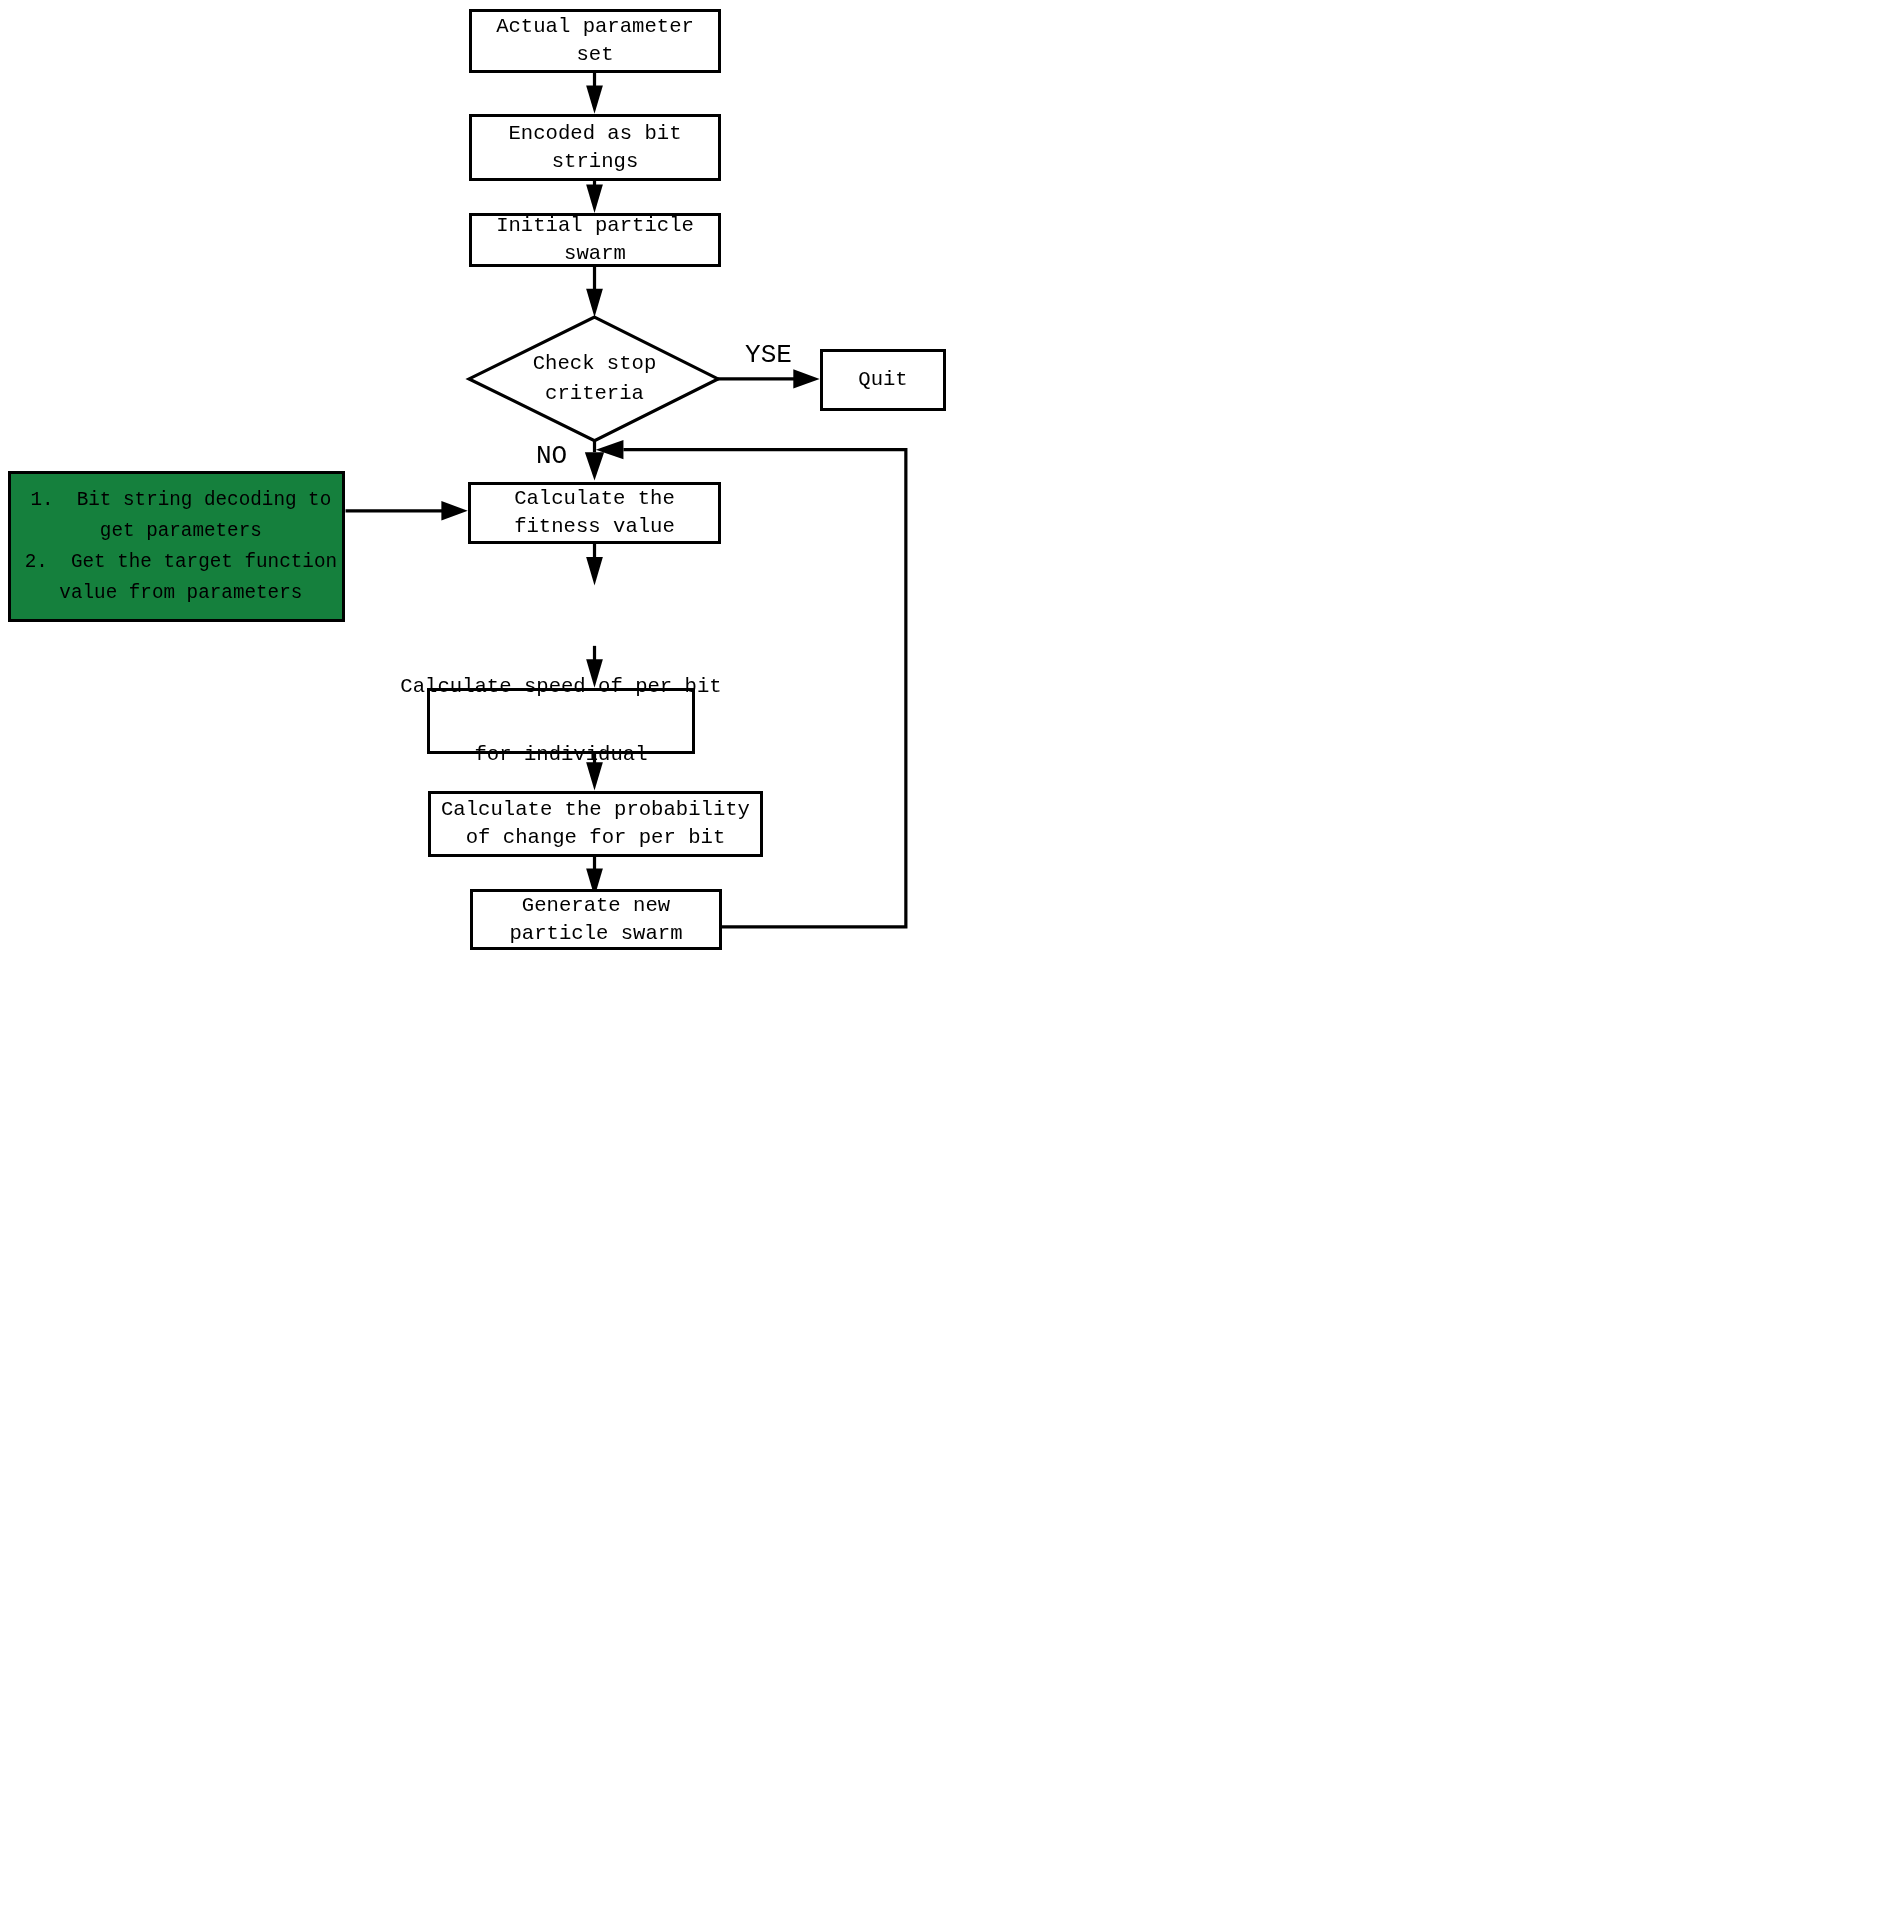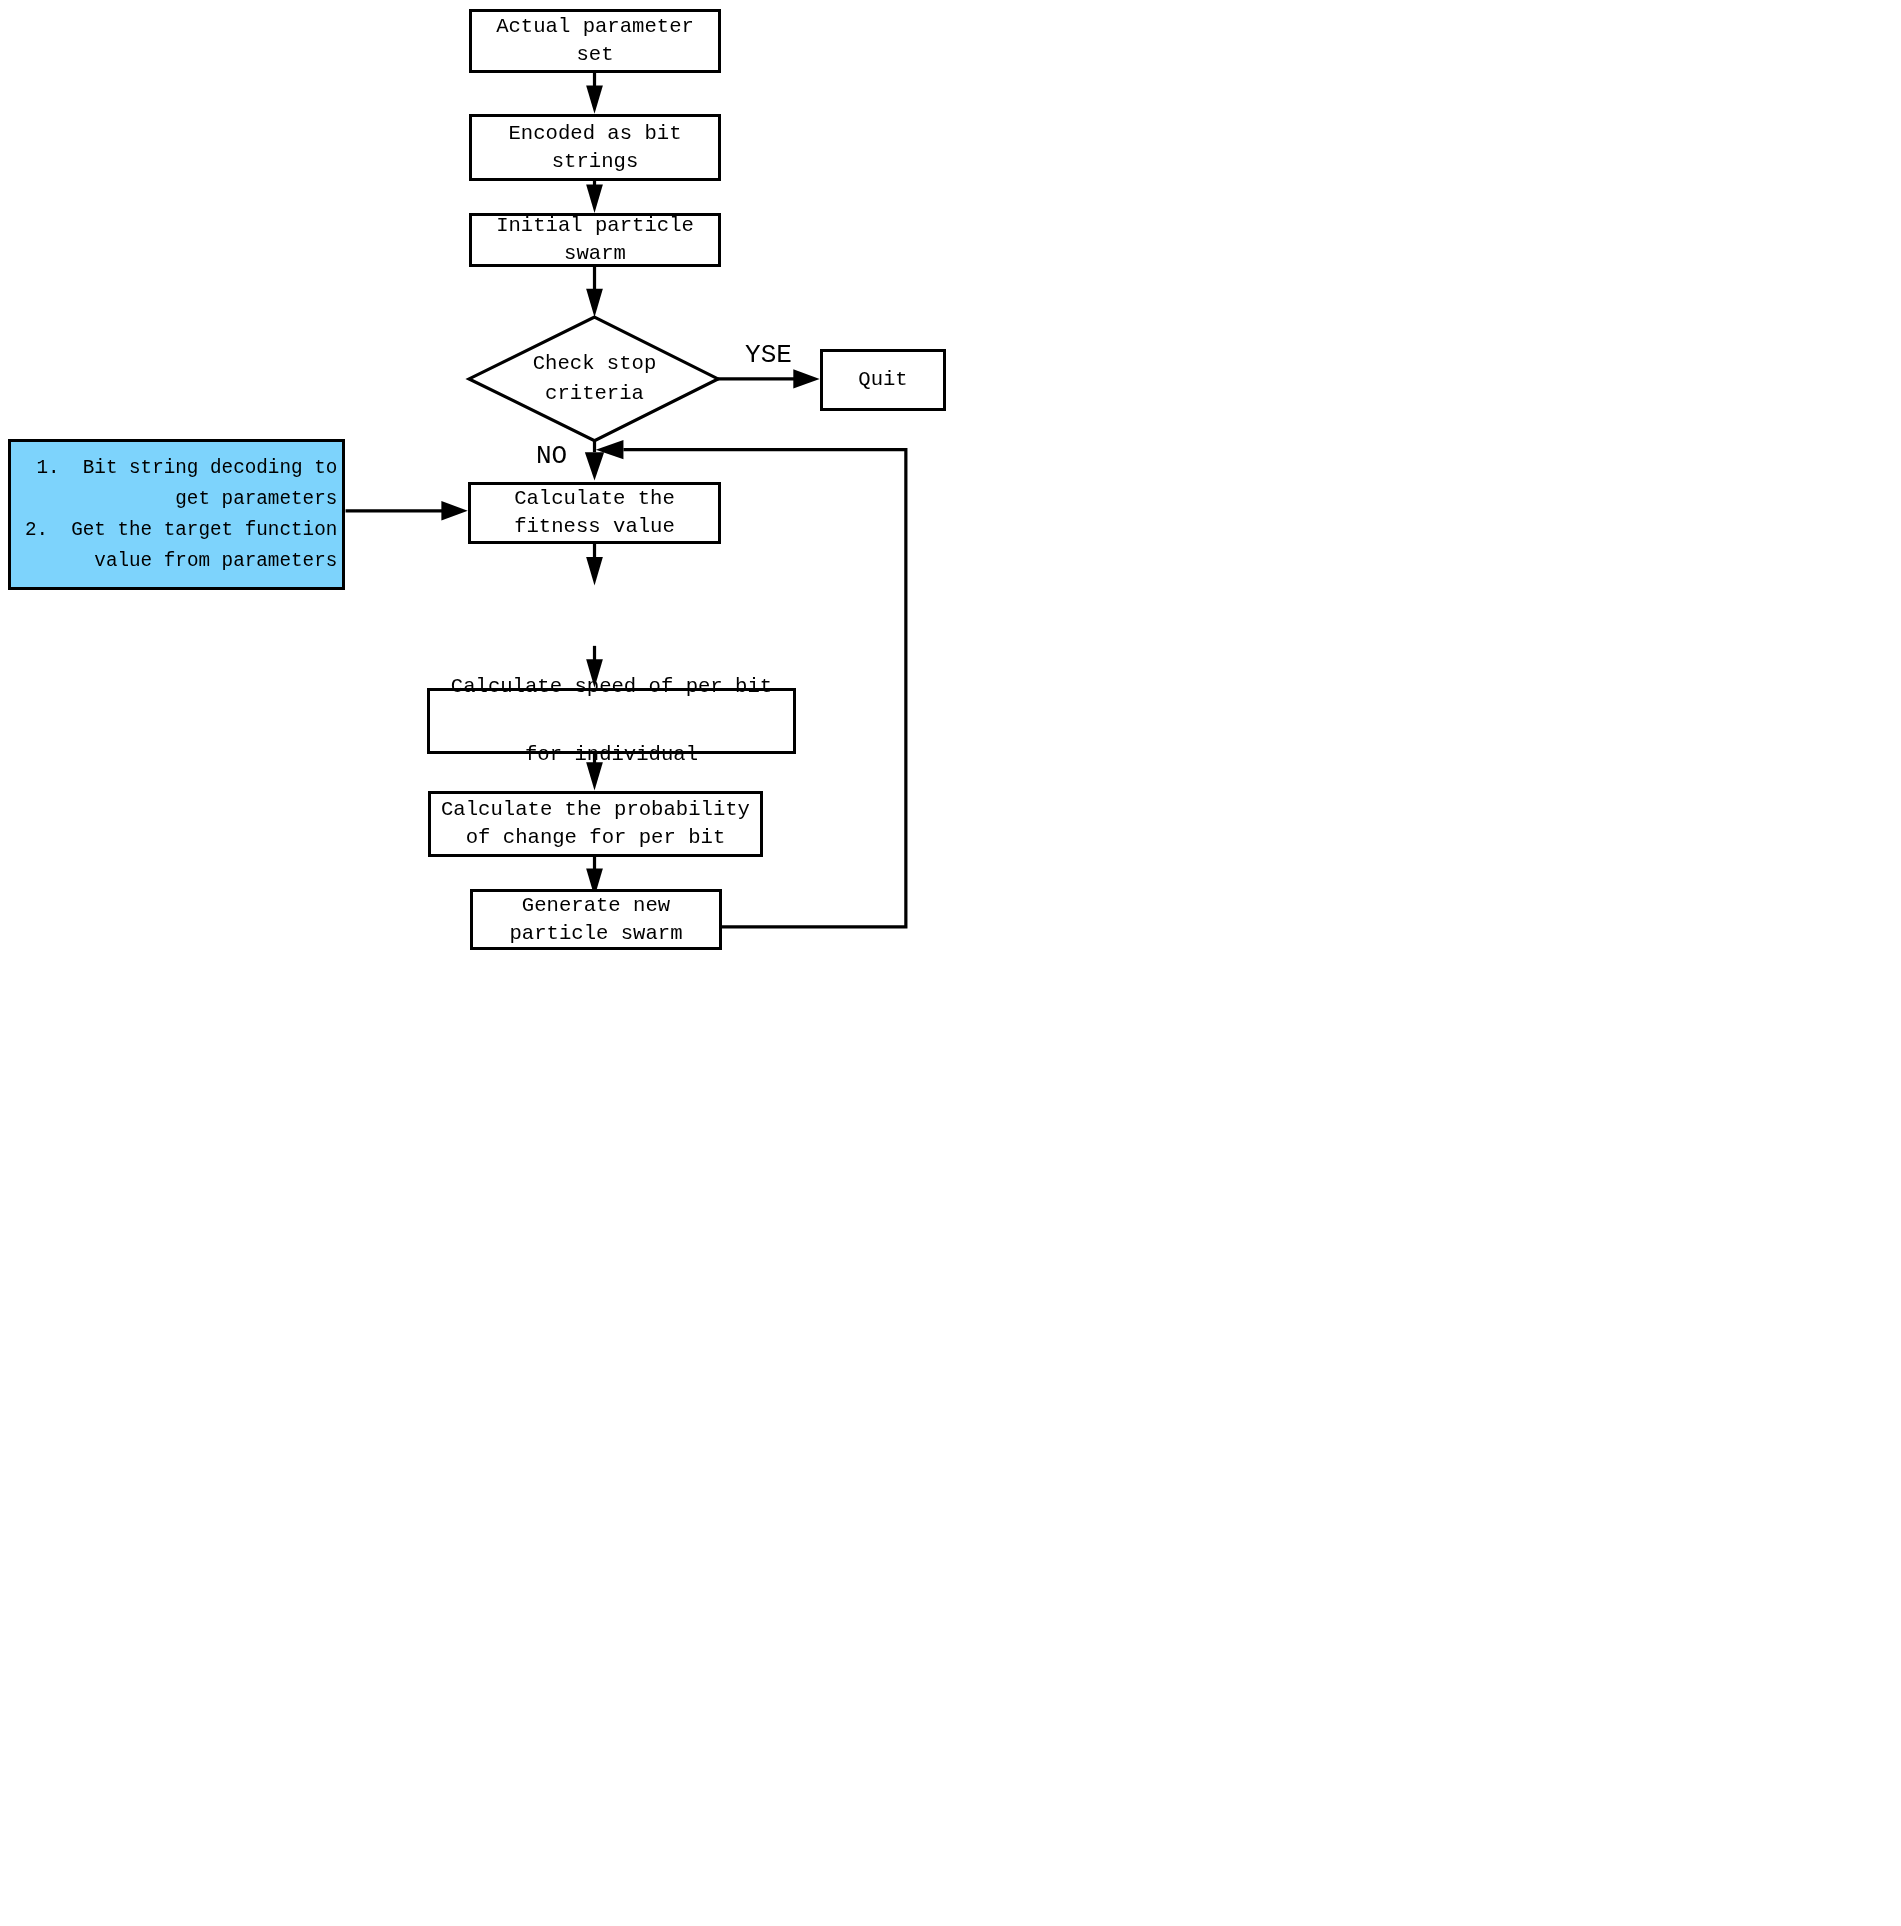--- a/index.html
+++ b/index.html
@@ -25,29 +25,30 @@
   }
   .label{
     position:absolute;
     display:flex;align-items:center;justify-content:center;
     font-size:26px;line-height:28px;
     background:transparent;
     white-space:pre;
   }
   .note{
     position:absolute;
-    background:#7dd3fc;
+    background:#15803d;
     border:3.2px solid #000000;
     box-sizing:border-box;
     display:flex;flex-direction:column;
-    align-items:flex-end;justify-content:center;
+    align-items:center;justify-content:center;
     text-align:left;
     font-size:19.3px;line-height:31px;
     padding:6.4px 5.1px 6.4px 13px;
     white-space:pre;
+    margin-top:32px;
   }
   .diamond-label{
     position:absolute;
     display:flex;flex-direction:column;
     align-items:center;justify-content:center;
     text-align:center;
     font-size:20.6px;line-height:30px;
     white-space:pre;
   }
 </style>
@@ -149,21 +150,21 @@
     <span>2.  Get the target function</span>
     <span>value from parameters</span>
   </div>
 
   <div class="box" style="left:468px;top:482px;width:253px;height:62px;">
     <span>Calculate the</span>
     <span>fitness value</span>
   </div>
 
 
-  <div class="box" style="left:427px;top:688px;width:369px;height:66px;gap:40px;">
+  <div class="box" style="left:427px;top:688px;width:268px;height:66px;gap:40px;">
     <span>Calculate speed of per bit</span>
     <span>for individual</span>
   </div>
 
   <div class="box" style="left:428px;top:791px;width:335px;height:66px;">
     <span>Calculate the probability</span>
     <span>of change for per bit</span>
   </div>
 
   <div class="box" style="left:470px;top:889px;width:252px;height:61px;">

